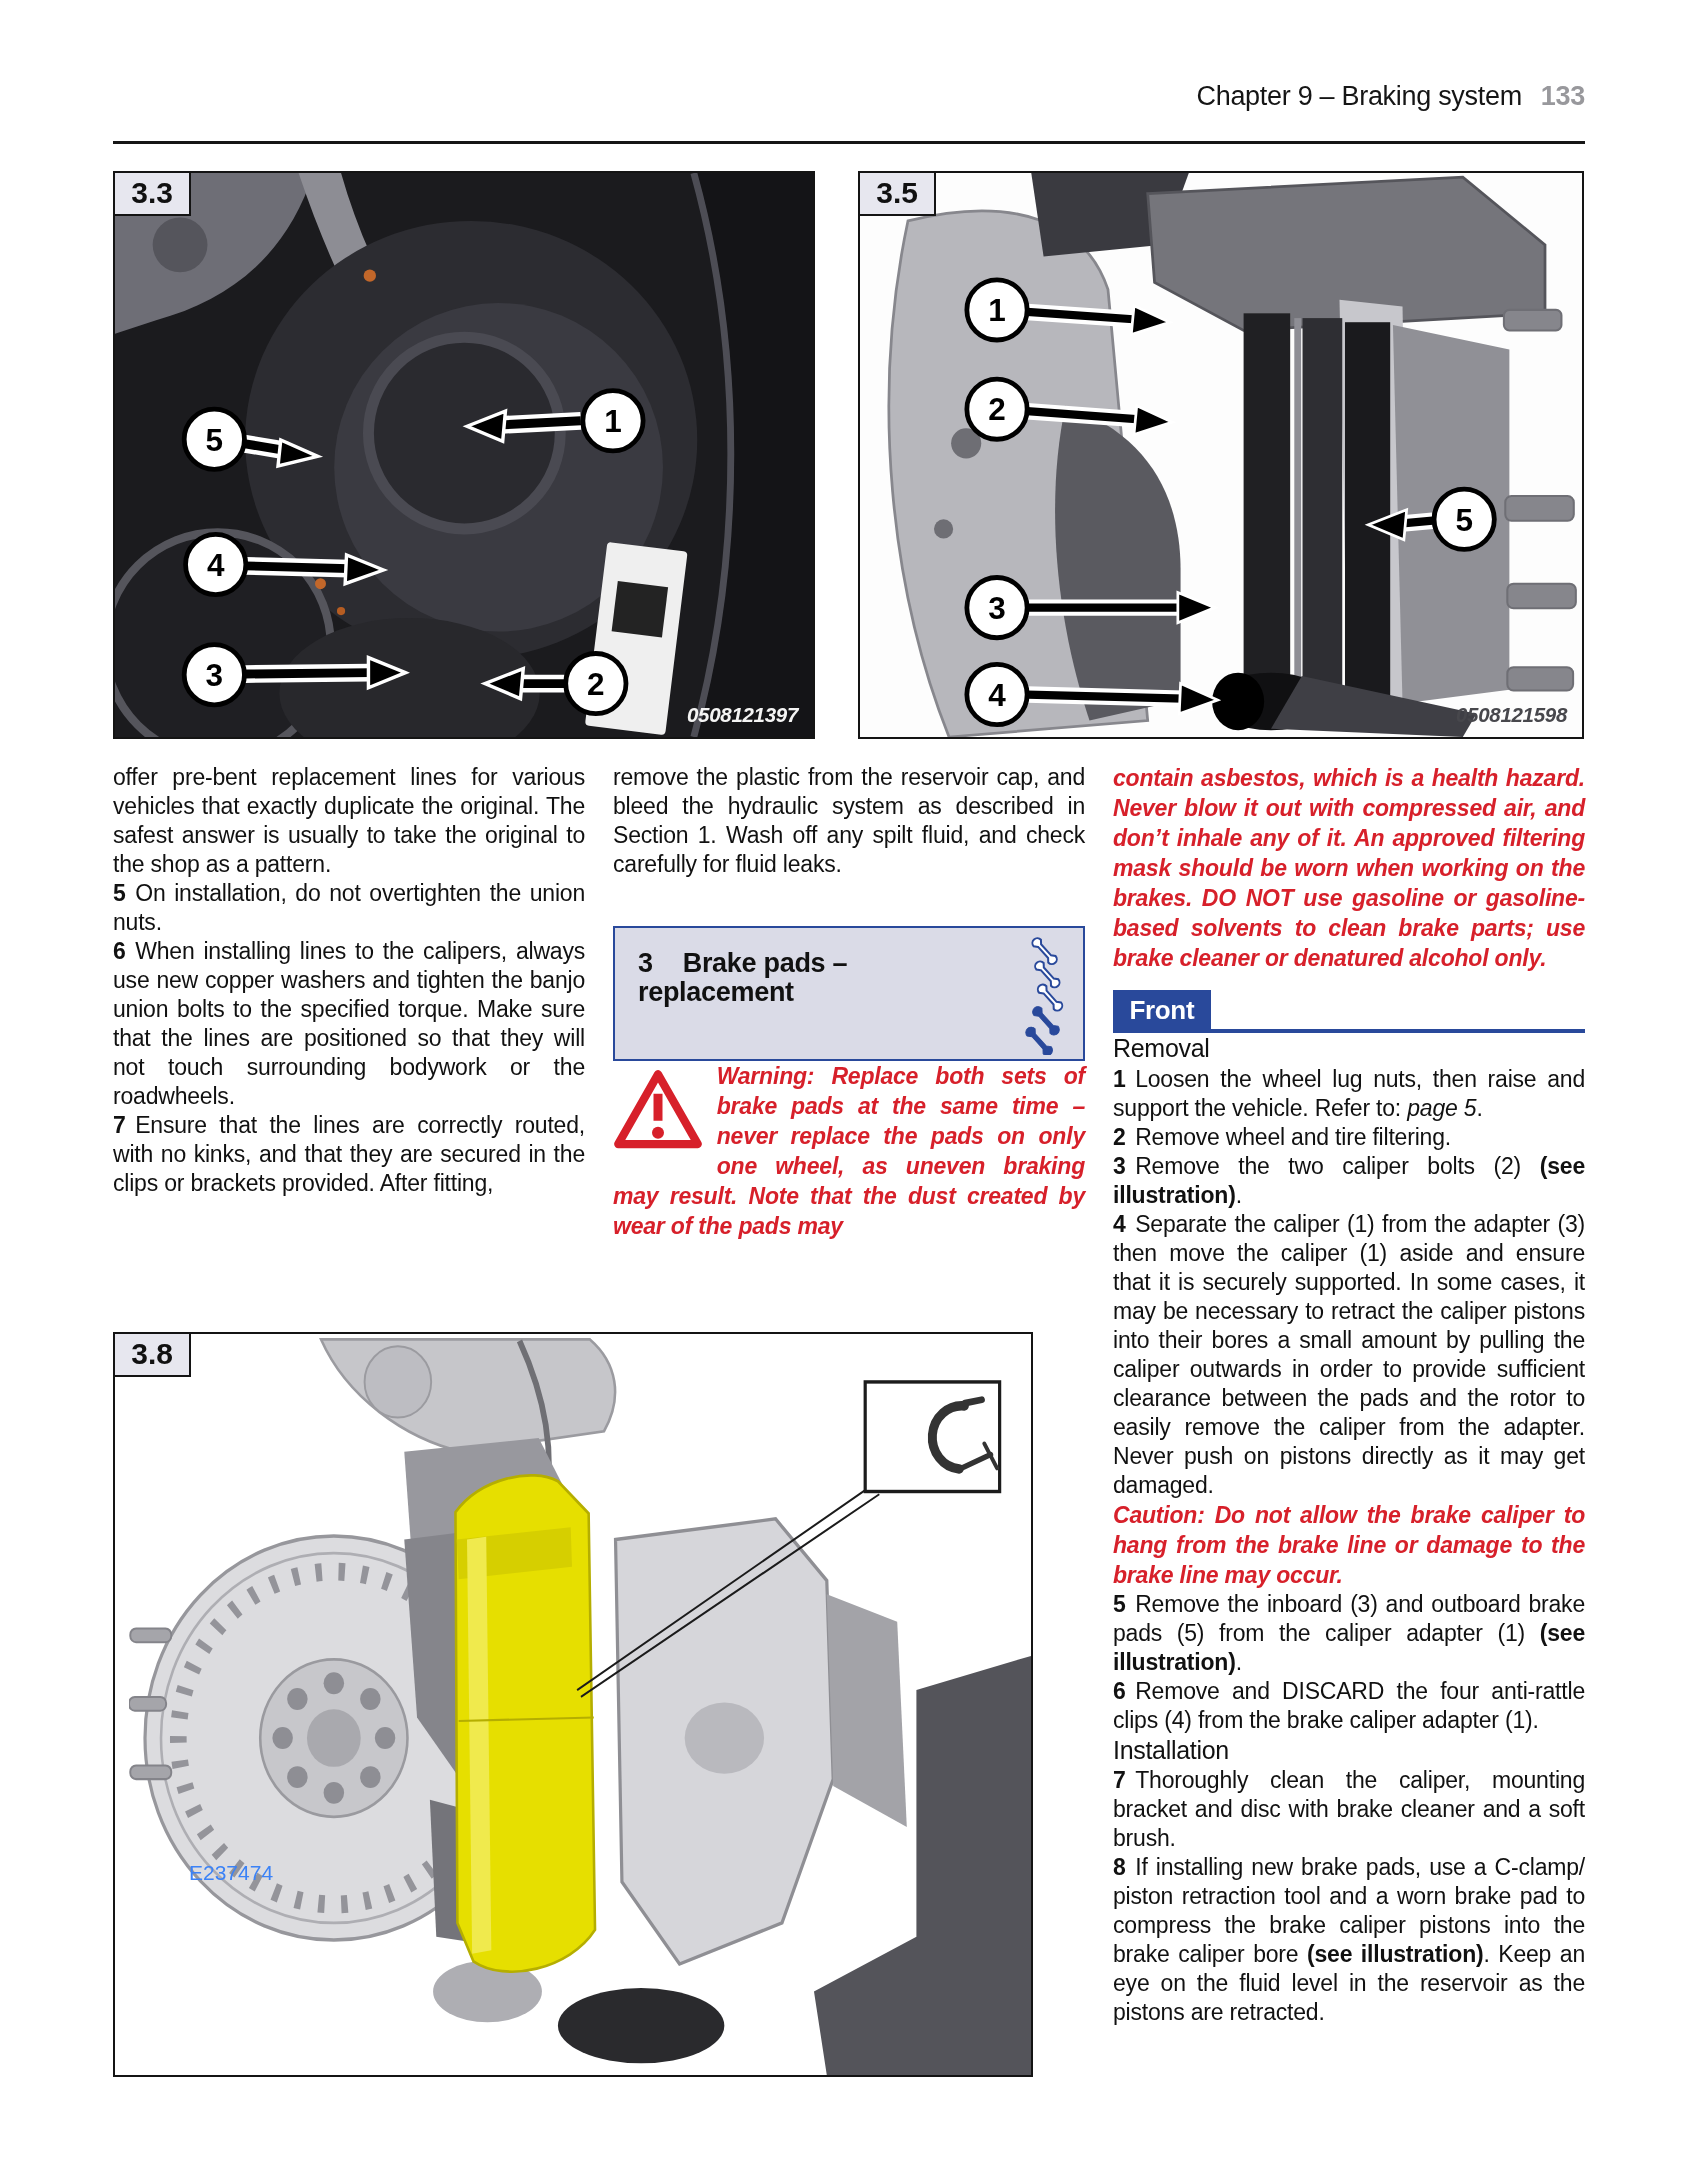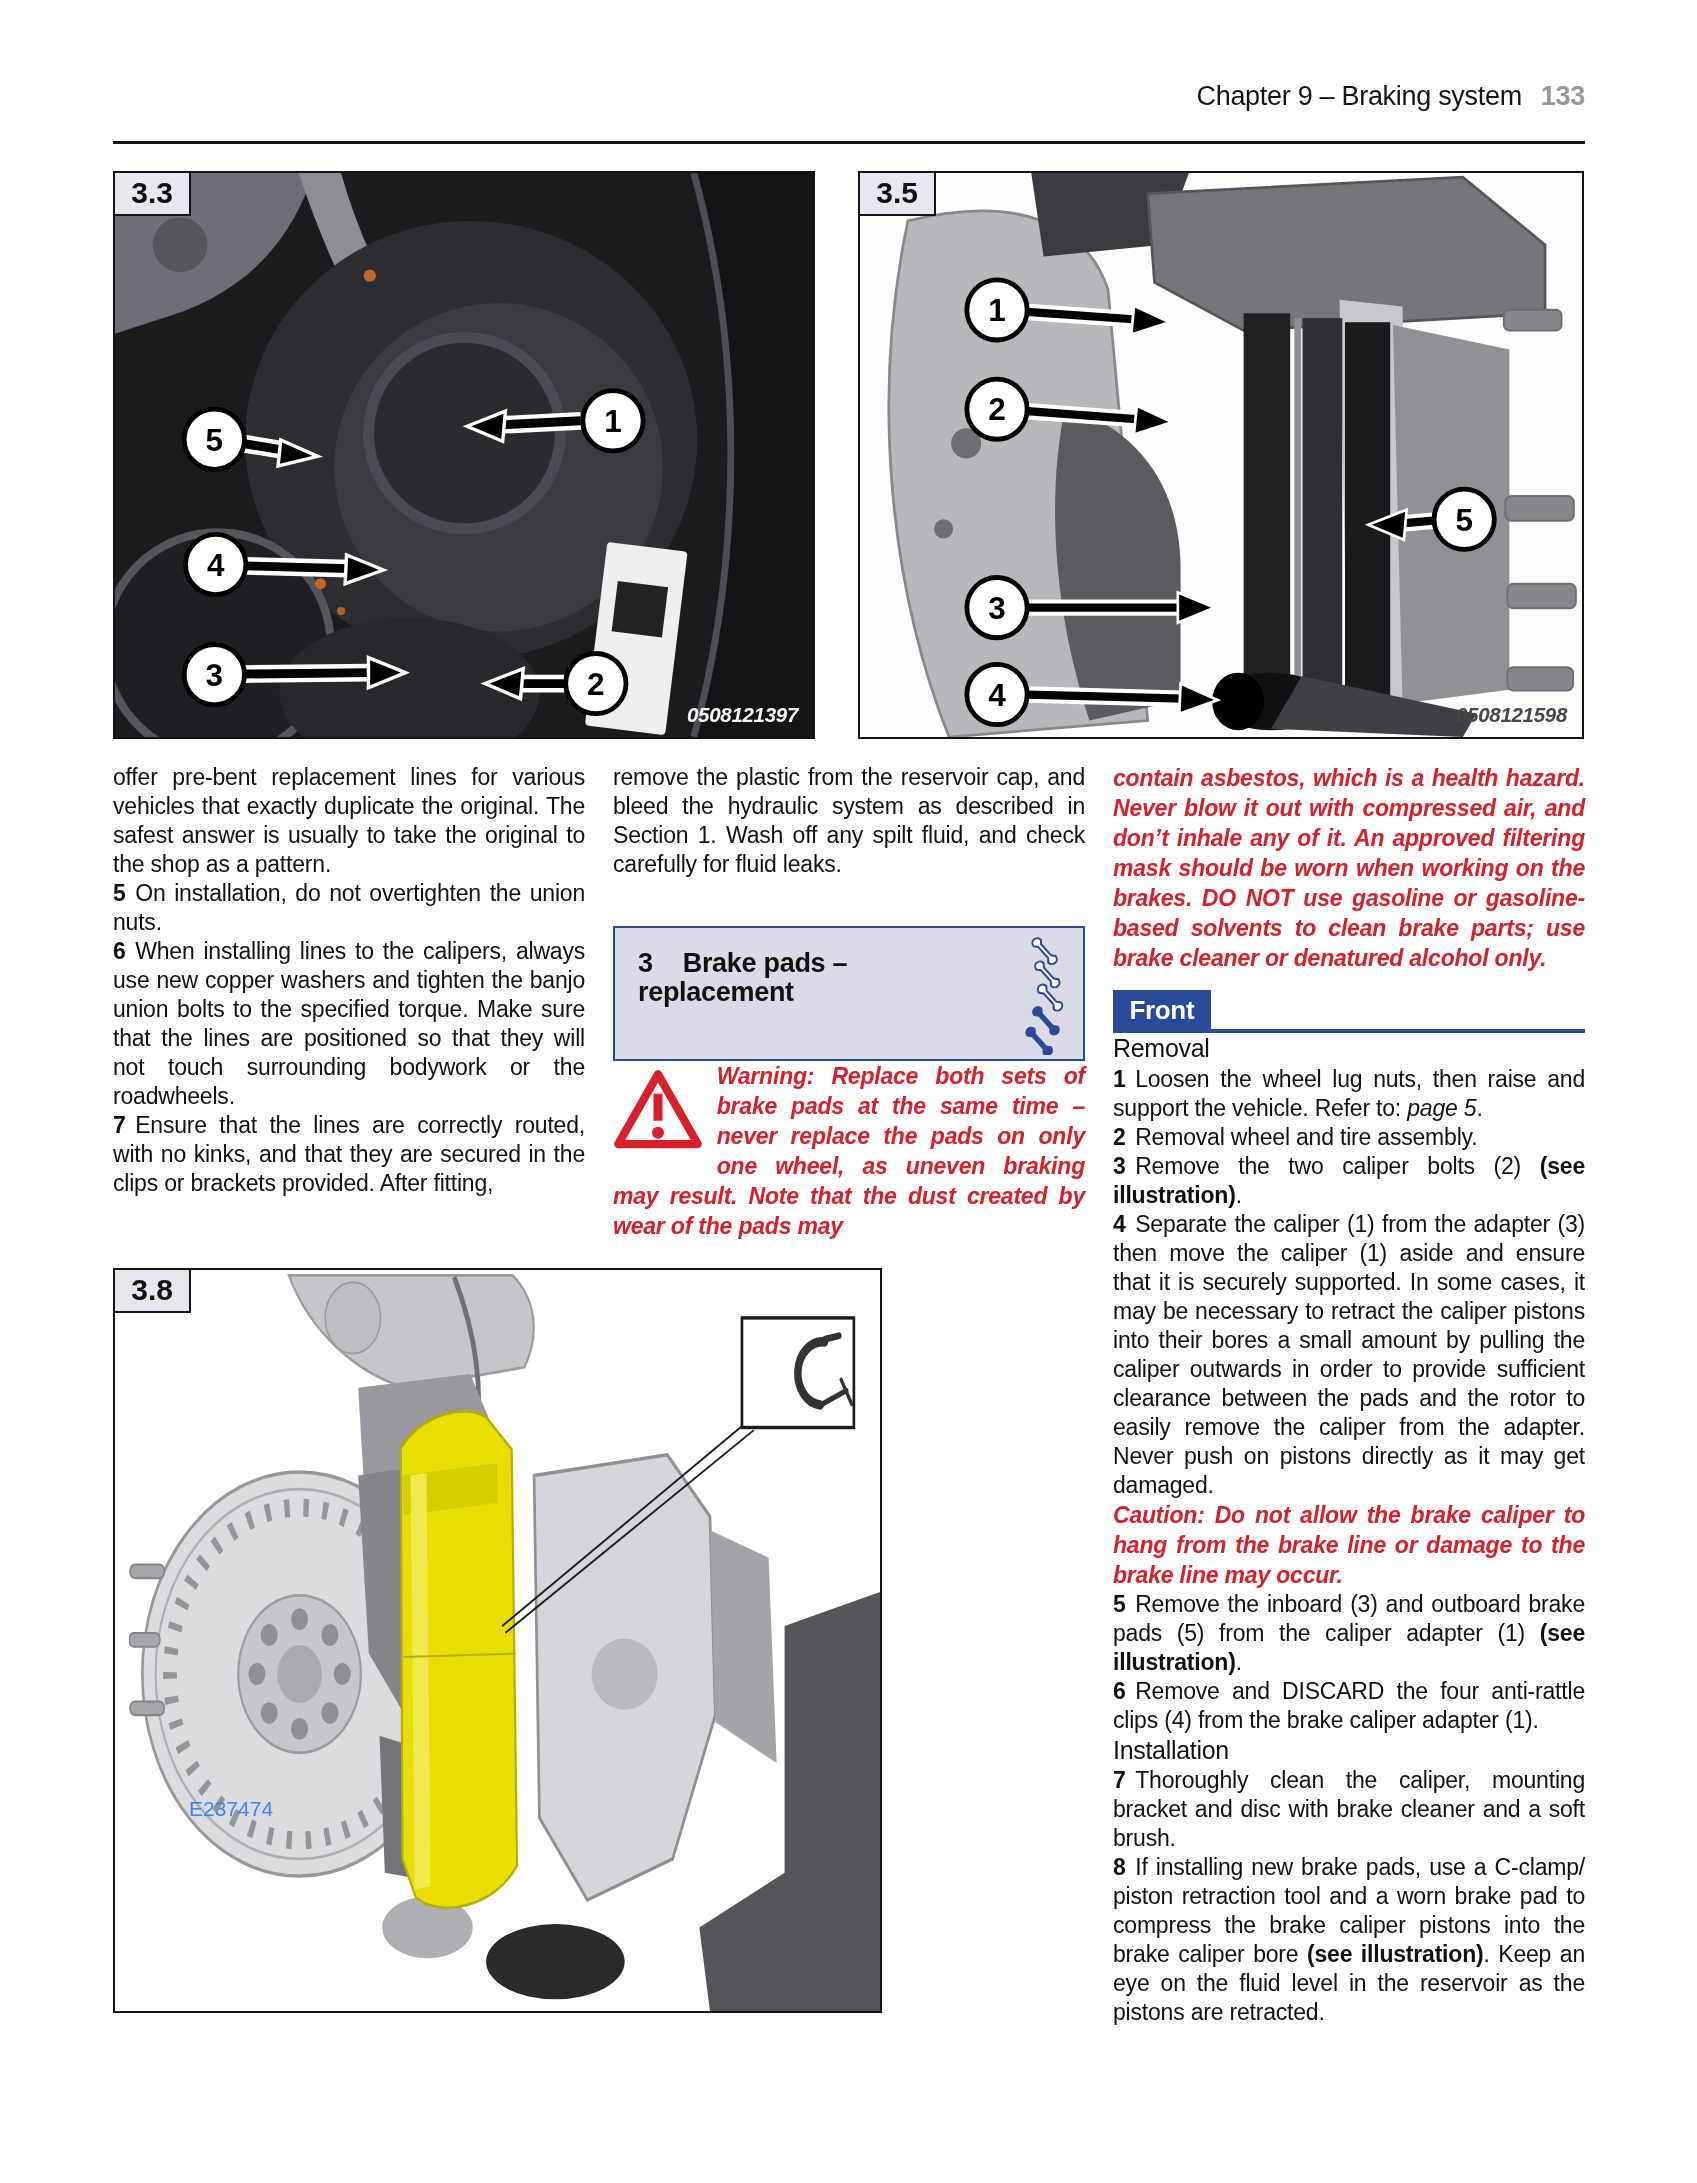--- a/index.html
+++ b/index.html
@@ -226,36 +226,36 @@
 <div class="col" style="left:1113px;top:763px;">
   <p class="red-txt">contain asbestos, which is a health hazard. Never blow it out with compressed air, and don’t inhale any of it. An approved filtering mask should be worn when working on the brakes. DO NOT use gasoline or gasoline-based solvents to clean brake parts; use brake cleaner or denatured alcohol only.</p>
 
   <div class="front-bar">
     <div class="front-tab">Front</div>
   </div>
 
   <p class="subhead mt22">Removal</p>
 
   <p class="step mt10"><span class="num">1</span><span>Loosen the wheel lug nuts, then raise and support the vehicle. Refer to: </span><span class="it">page 5</span><span>.</span></p>
-  <p class="step"><span class="num">2</span><span>Removal wheel and tire assembly.</span></p>
+  <p class="step"><span class="num">2</span><span>Remove wheel and tire filtering.</span></p>
   <p class="step"><span class="num">3</span><span>Remove the two caliper bolts (2) </span><span class="bold">(see illustration)</span><span>.</span></p>
   <p class="step"><span class="num">4</span><span>Separate the caliper (1) from the adapter (3) then move the caliper (1) aside and ensure that it is securely supported. In some cases, it may be necessary to retract the caliper pistons into their bores a small amount by pulling the caliper outwards in order to provide sufficient clearance between the pads and the rotor to easily remove the caliper from the adapter. Never push on pistons directly as it may get damaged.</span></p>
 
   <p class="red-txt caution-block"><span>Caution:</span><span> Do not allow the brake caliper to hang from the brake line or damage to the brake line may occur.</span></p>
 
   <p class="step"><span class="num">5</span><span>Remove the inboard (3) and outboard brake pads (5) from the caliper adapter (1) </span><span class="bold">(see illustration)</span><span>.</span></p>
   <p class="step"><span class="num">6</span><span>Remove and DISCARD the four anti-rattle clips (4) from the brake caliper adapter (1).</span></p>
 
   <p class="subhead mt26">Installation</p>
 
   <p class="step mt10"><span class="num">7</span><span>Thoroughly clean the caliper, mounting bracket and disc with brake cleaner and a soft brush.</span></p>
   <p class="step"><span class="num">8</span><span>If installing new brake pads, use a C-clamp/ piston retraction tool and a worn brake pad to compress the brake caliper pistons into the brake caliper bore </span><span class="bold">(see illustration)</span><span>. Keep an eye on the fluid level in the reservoir as the pistons are retracted.</span></p>
 </div>
 
-<div class="fig" style="left:113px;top:1268px;width:769px;height:745px;padding-left:14px;">
+<div class="fig" style="left:113px;top:1332px;width:920px;height:745px;padding-left:14px;">
   <div class="fig-label">3.8</div>
   <svg viewBox="0 0 1409 1082" preserveAspectRatio="none">
     <rect width="1409" height="1082" fill="#fff"></rect>
 
     <path d="M300,8 L720,8 C762,42 772,92 742,142 L520,172 C430,152 340,92 300,8 Z" fill="#c6c6ca" stroke="#9b9ba0" stroke-width="4"></path>
     <circle cx="420" cy="70" r="52" fill="#bdbdc2" stroke="#9b9ba0" stroke-width="3"></circle>
     <path d="M610,10 C650,92 666,172 650,262" stroke="#6f6f74" stroke-width="9" fill="none"></path>
     <path d="M430,172 L640,152 L700,262 L560,332 L440,302 Z" fill="#98989e"></path>
 
     <circle cx="320" cy="590" r="295" fill="#dcdcdf" stroke="#97979c" stroke-width="5"></circle>

